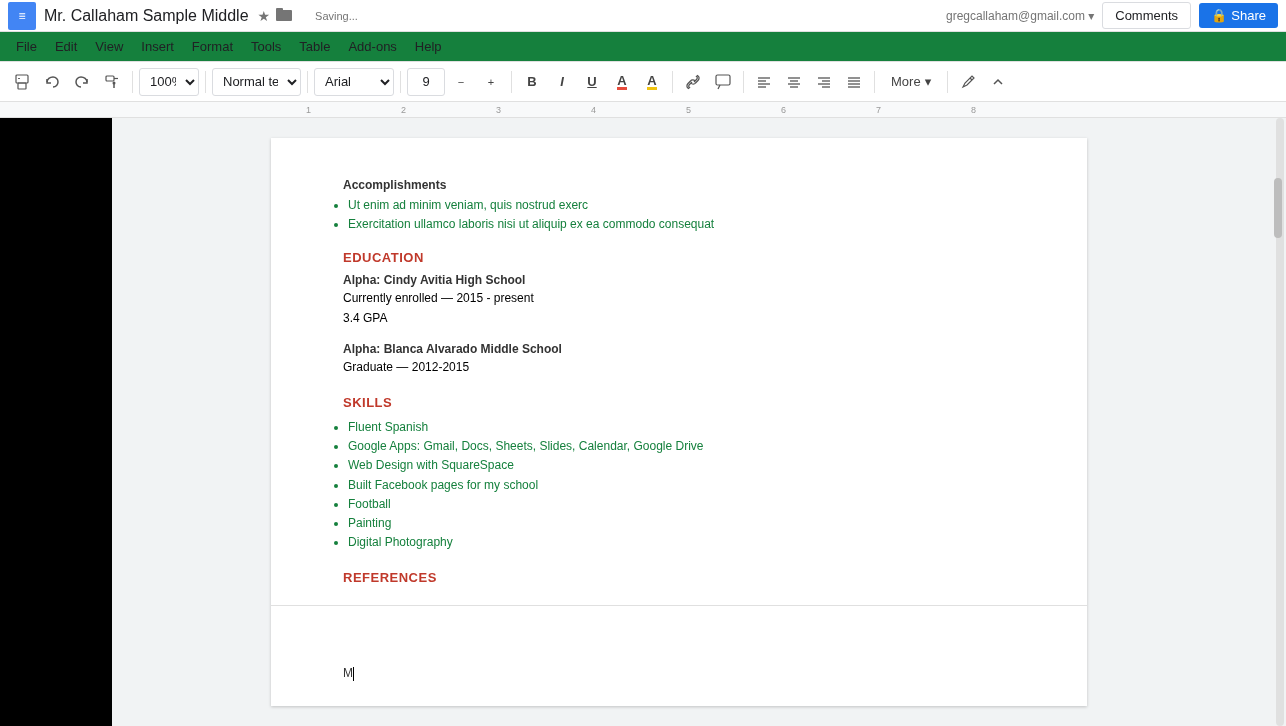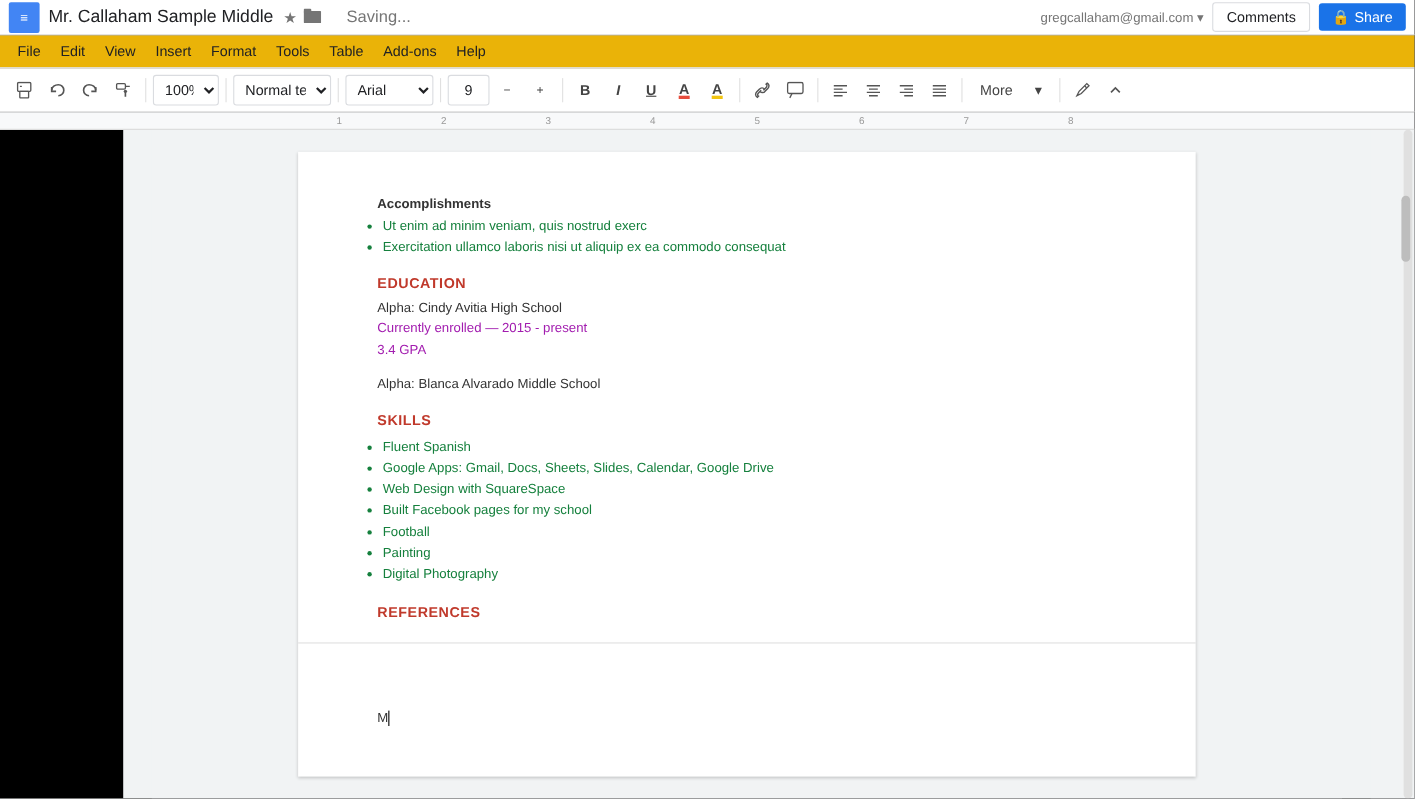--- a/index.html
+++ b/index.html
@@ -33,21 +33,21 @@
       margin-right: 6px;
     }
     #star-icon, #folder-icon {
       color: #757575;
       margin: 0 3px;
       font-size: 14px;
       cursor: pointer;
     }
     #saving-status {
       margin-left: 20px;
-      font-size: 15px;
+      font-size: 11px;
       color: #757575;
     }
     #top-right {
       margin-left: auto;
       display: flex;
       align-items: center;
       gap: 8px;
     }
     #user-email {
       font-size: 12px;
@@ -69,21 +69,21 @@
       border: none;
       border-radius: 3px;
       font-size: 13px;
       cursor: pointer;
       color: #fff;
       display: flex; align-items: center; gap: 4px;
     }
 
     
     #menu-bar {
-      background: #eab308;
+      background: #15803d;
       height: 30px;
       display: flex;
       align-items: center;
       padding: 0 8px;
       border-bottom: 1px solid #e0e0e0;
       gap: 2px;
     }
     .menu-item {
       padding: 3px 8px;
       font-size: 13px;
@@ -144,21 +144,21 @@
       border-radius: 3px;
       font-size: 13px;
       font-weight: bold;
       color: #444;
       border: none;
       background: transparent;
     }
     #more-btn {
       padding: 0 10px;
       height: 28px;
-      display: flex; align-items: center; gap: 20px;
+      display: flex; align-items: center; gap: 4px;
       cursor: pointer;
       border-radius: 3px;
       font-size: 13px;
       color: #444;
       border: none;
       background: transparent;
     }
 
     
     #ruler {
@@ -255,27 +255,27 @@
     }
     .bullet-list {
       list-style: disc;
       margin-left: 5px;
       font-size: 12px;
       color: #15803d;
       line-height: 1.6;
     }
     .education-school-name {
       font-size: 12px;
-      font-weight: normal;
+      font-weight: bold;
       color: #333;
       margin-bottom: 2px;
     }
     .education-detail {
       font-size: 12px;
-      color: #a21caf;
+      color: #000000;
       line-height: 1.6;
     }
     .education-block {
       margin-bottom: 14px;
     }
     .section-block {
       margin-bottom: 18px;
     }
     .references-section {
       margin-top: 4px;
@@ -491,20 +491,21 @@
 
       <div class="section-block">
         <div class="section-header">EDUCATION</div>
         <div class="education-block">
           <div class="education-school-name">Alpha: Cindy Avitia High School</div>
           <div class="education-detail">Currently enrolled — 2015 - present</div>
           <div class="education-detail">3.4 GPA</div>
         </div>
         <div class="education-block">
           <div class="education-school-name">Alpha: Blanca Alvarado Middle School</div>
+          <div class="education-detail">Graduate — 2012-2015</div>
         </div>
       </div>
 
       <div class="section-block">
         <div class="section-header">SKILLS</div>
         <ul class="bullet-list">
           <li>Fluent Spanish</li>
           <li>Google Apps: Gmail, Docs, Sheets, Slides, Calendar, Google Drive</li>
           <li>Web Design with SquareSpace</li>
           <li>Built Facebook pages for my school</li>

